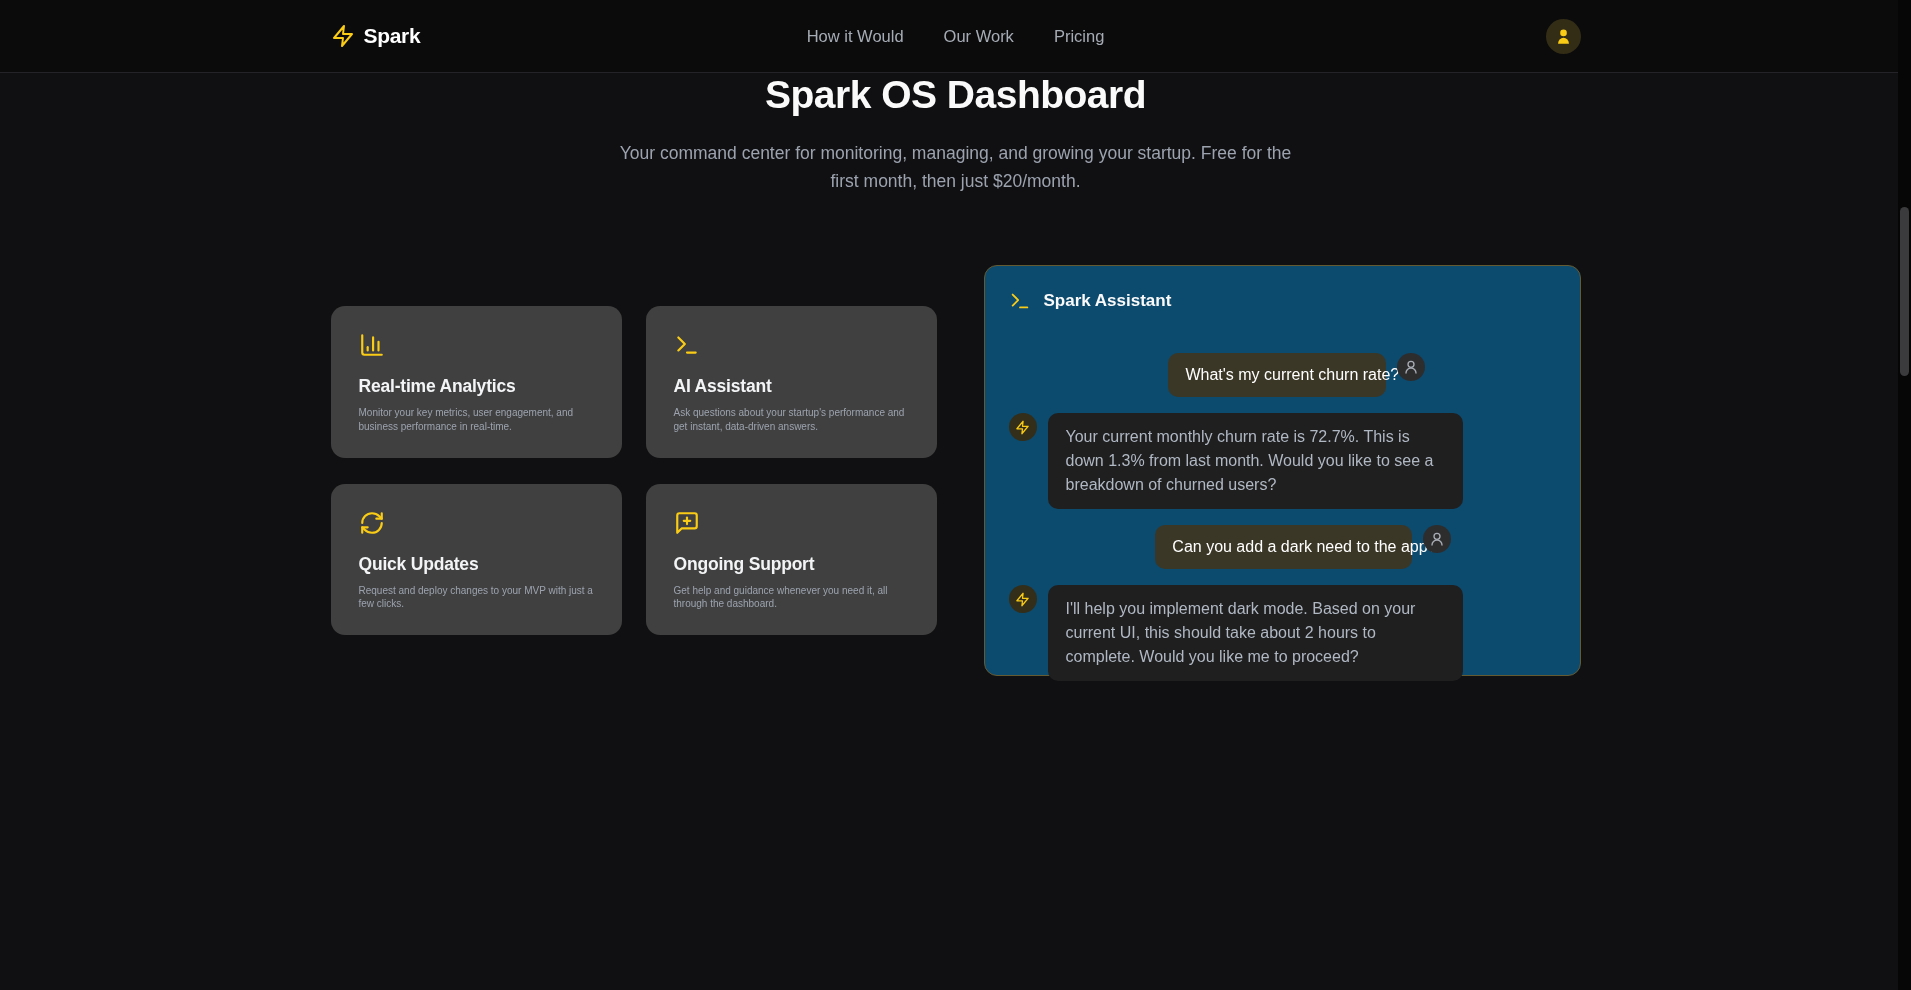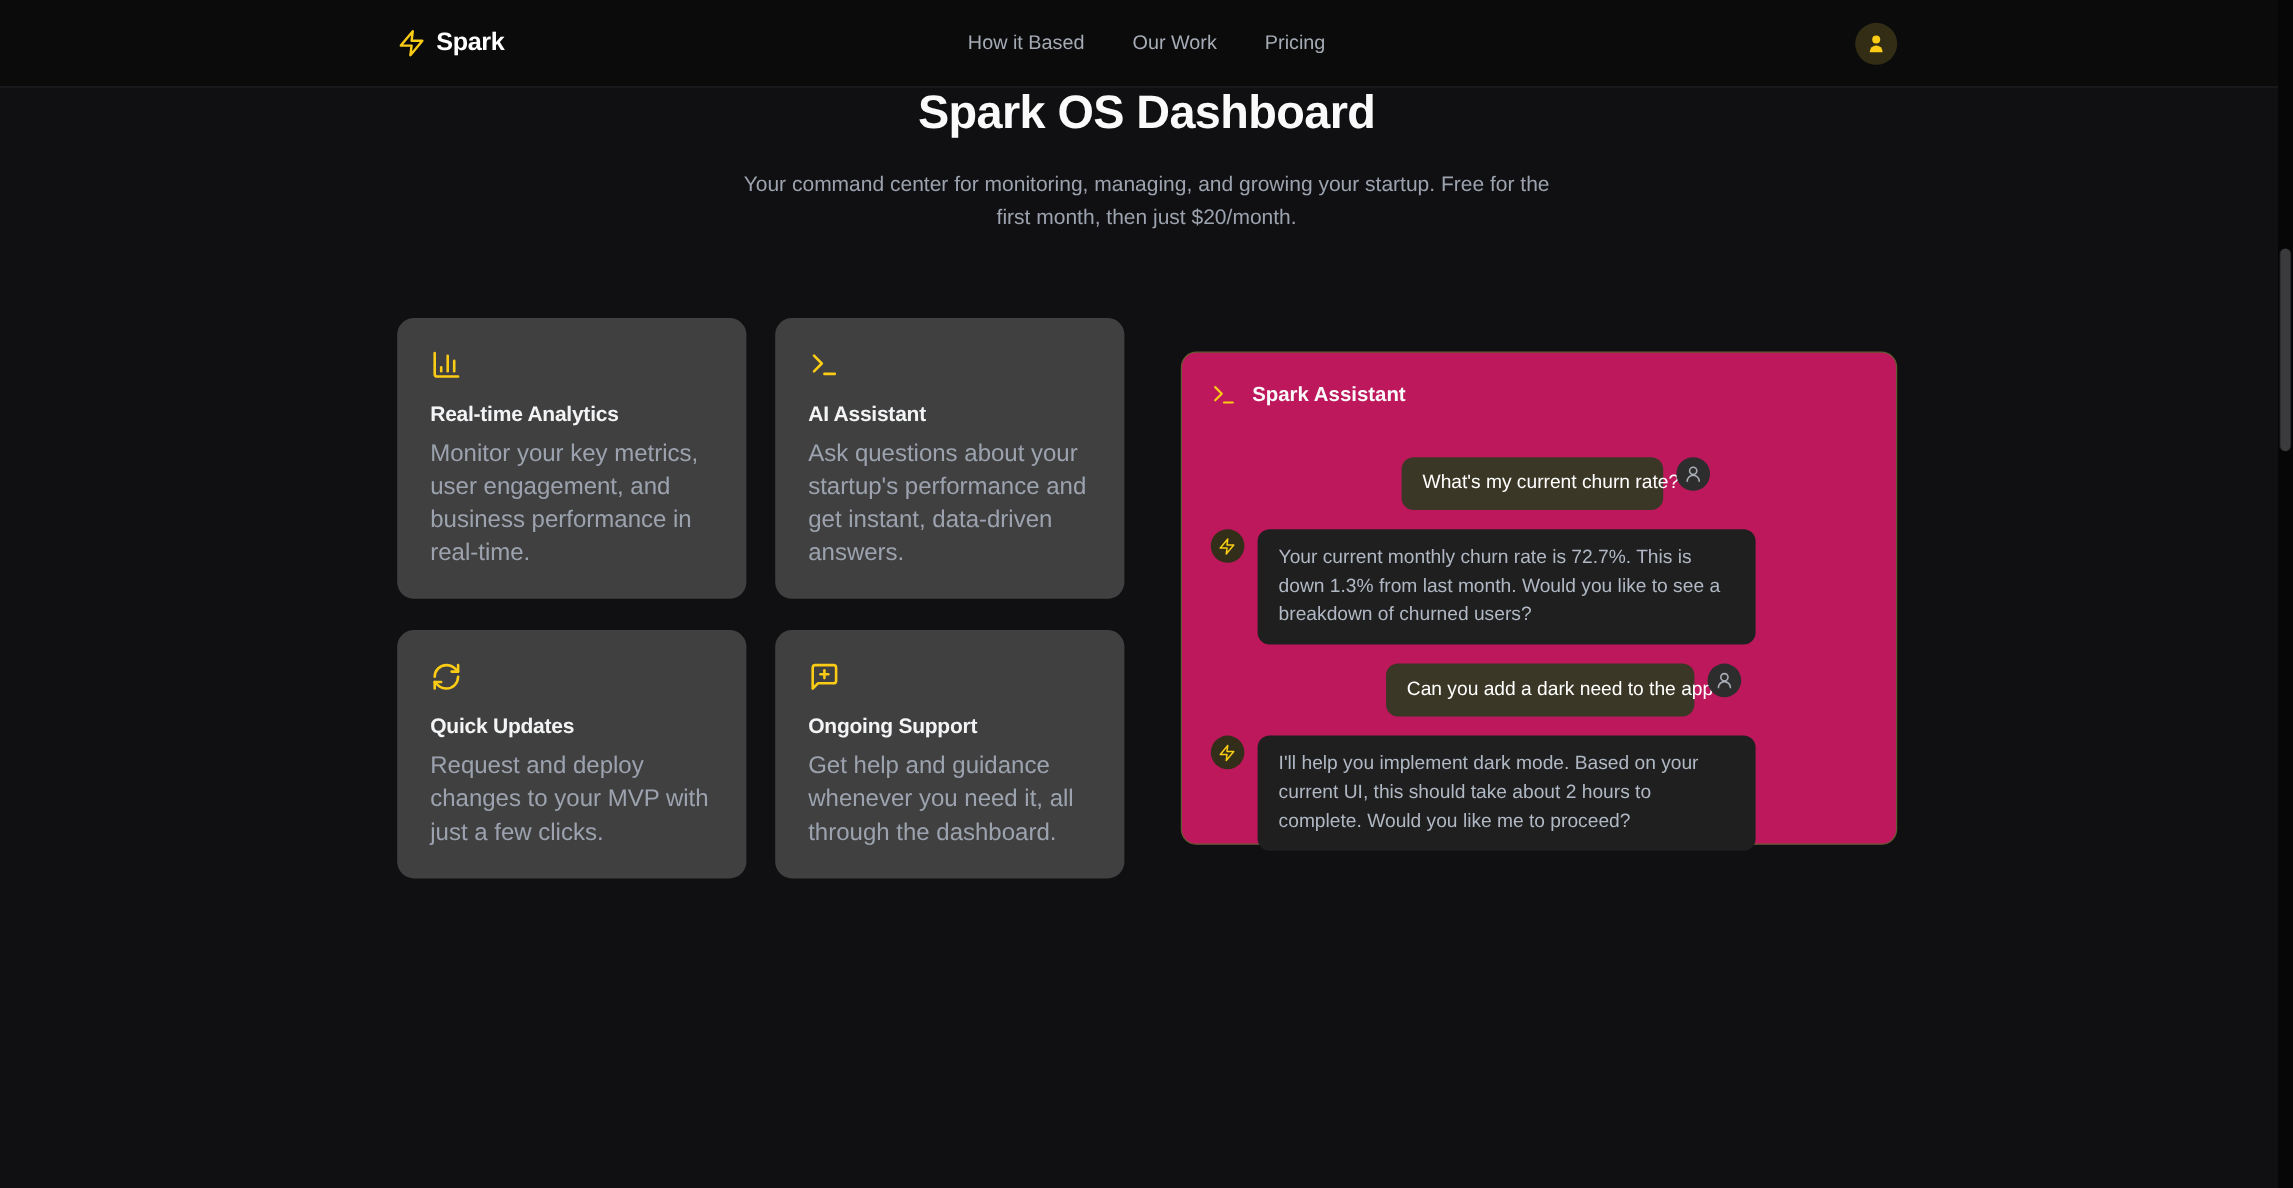--- a/index.html
+++ b/index.html
@@ -98,30 +98,30 @@
   }
   .card .icon { color: #facc15; display: inline-flex; margin-bottom: 18px; }
   .card h3 {
     font-size: 17.5px;
     font-weight: 700;
     color: #f3f4f6;
     margin-bottom: 9px;
     letter-spacing: -0.2px;
   }
   .card p {
-    font-size: 20px;
+    font-size: 10px;
     line-height: 1.38;
     color: #9ca3af;
   }
 
   
   .chat-panel {
     width: 597px;
     height: 411px;
-    background: #be185d;
+    background: #0c4a6e;
     border: 1px solid #655b32;
     border-radius: 13px;
     display: flex;
     flex-direction: column;
   }
   .chat-header {
     display: flex;
     align-items: center;
     gap: 13px;
     padding: 24px 24px 14px;
@@ -189,21 +189,21 @@
   <div class="nav-inner">
     <div class="brand">
       <span class="bolt">
         <svg width="24" height="24" viewBox="0 0 24 24" fill="none" stroke="currentColor" stroke-width="2" stroke-linecap="round" stroke-linejoin="round">
             <polygon points="13 2 3 14 12 14 11 22 21 10 12 10 13 2"></polygon>
           </svg>
       </span>
       <span class="brand-name">Spark</span>
     </div>
     <nav class="nav-links">
-      <a class="nav-link">How it Based</a>
+      <a class="nav-link">How it Would</a>
       <a class="nav-link">Our Work</a>
       <a class="nav-link">Pricing</a>
     </nav>
     <button class="nav-avatar">
       <span>
         <svg width="19" height="19" viewBox="0 0 24 24" fill="currentColor">
             <circle cx="12" cy="7.5" r="4.2"></circle>
             <path d="M5.2 20.5a6.8 6.8 0 0 1 13.6 0v.5H5.2z"></path>
           </svg>
       </span>

